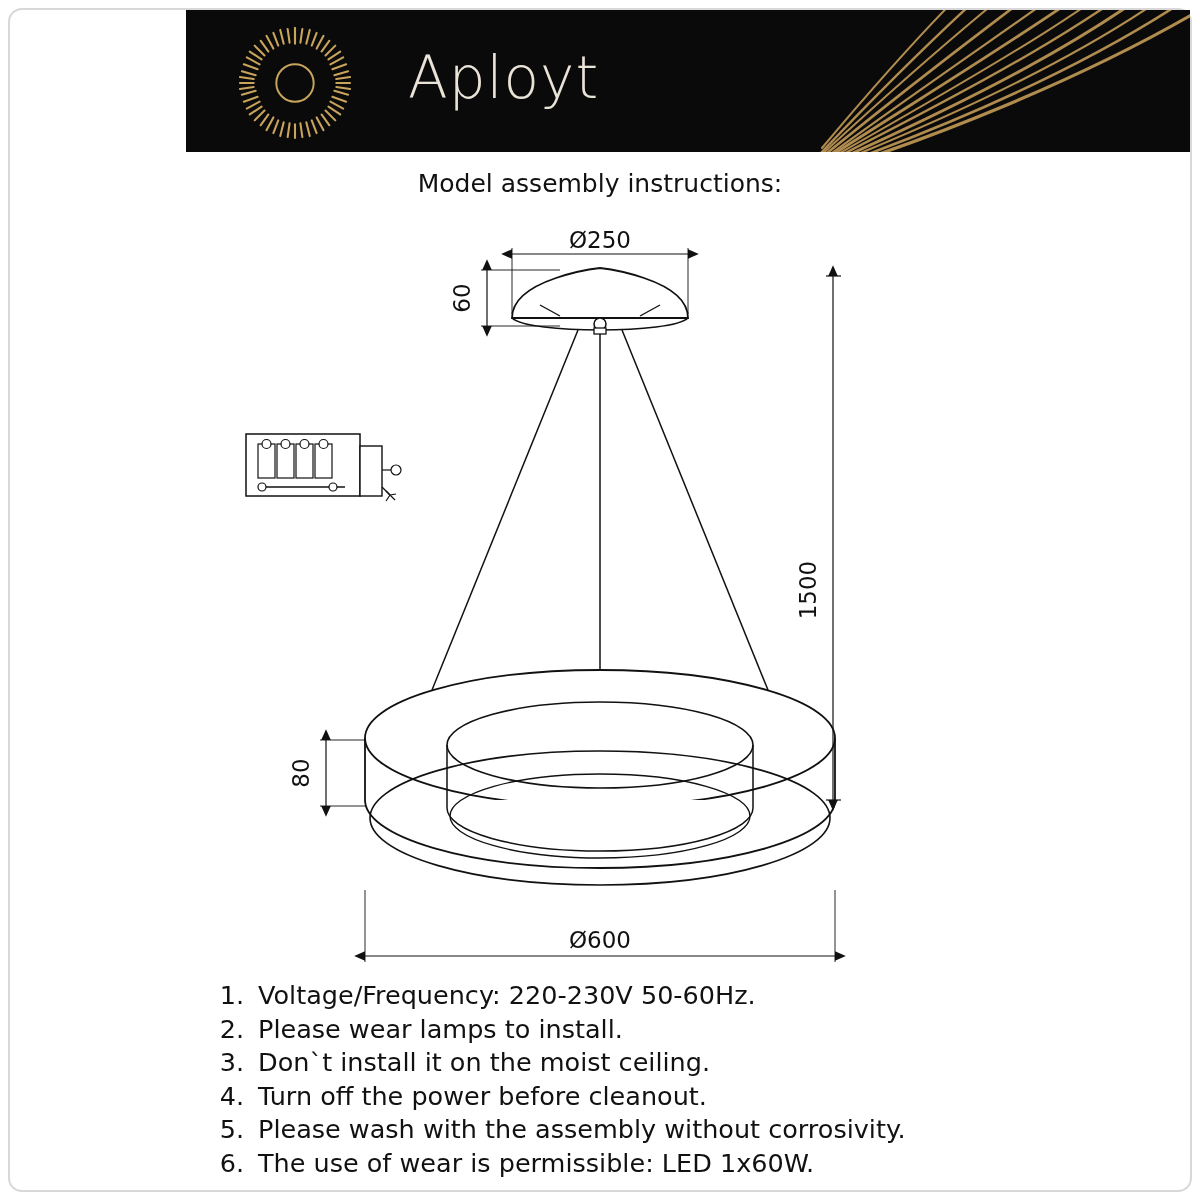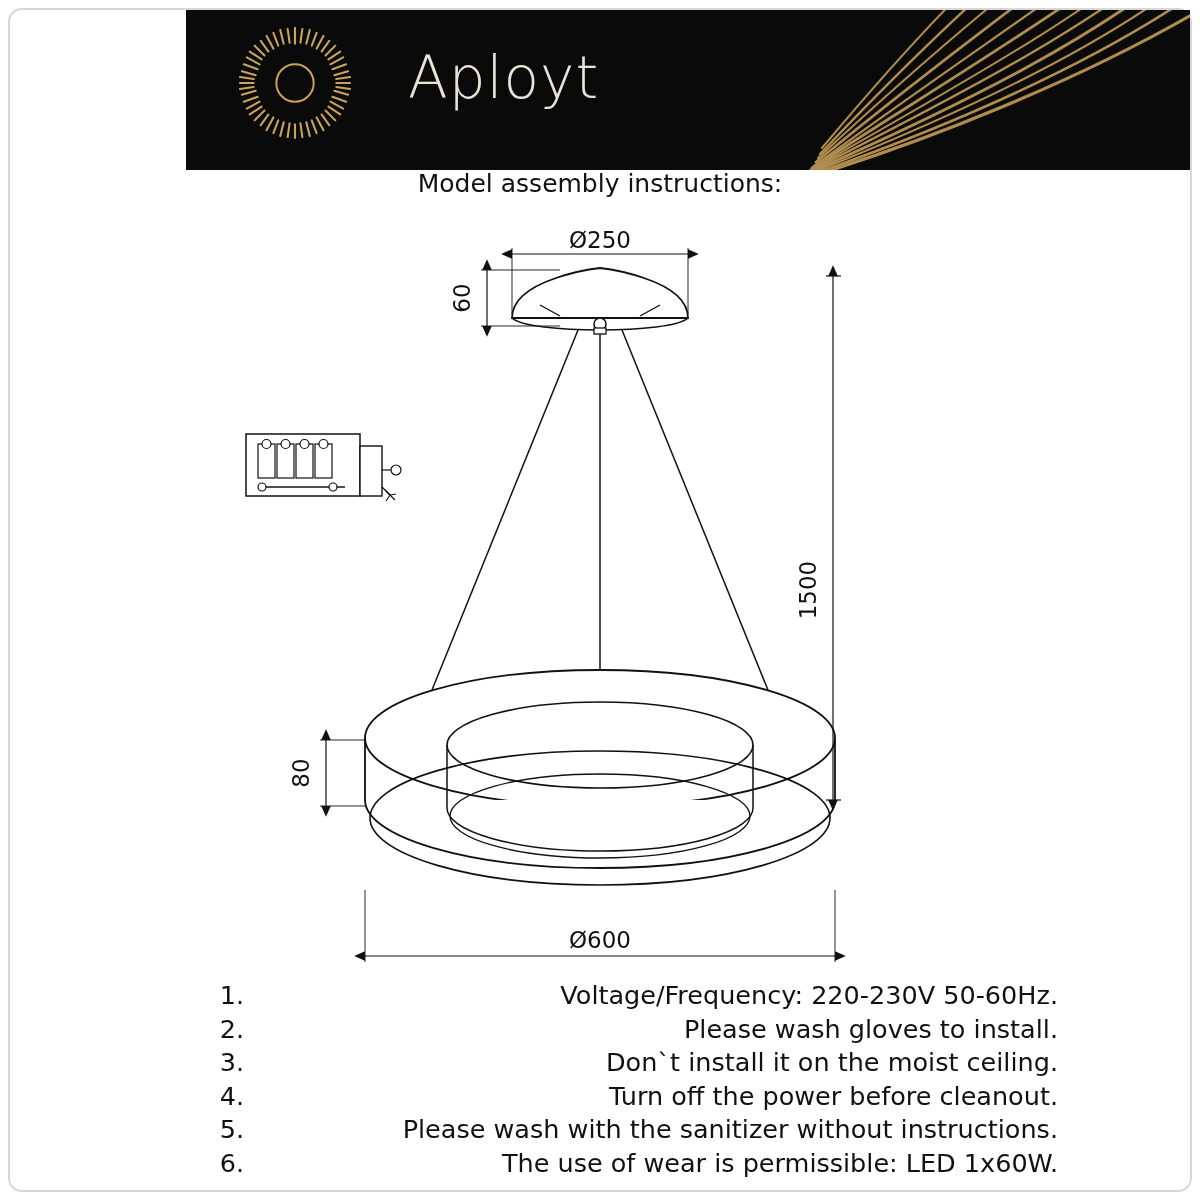--- a/index.html
+++ b/index.html
@@ -27,21 +27,21 @@
     border-radius: 14px;
     box-sizing: border-box;
     pointer-events: none;
   }
   
   .header {
     position: absolute;
     left: 186px;
     top: 10px;
     width: 1004px;
-    height: 160px;
+    height: 142px;
     background: #0b0a0a;
     overflow: hidden;
   }
   .header-logo-text {
     position: absolute;
     left: 222px;
     top: 34px;
     color: #e9e3d8;
     font-size: 58px;
     letter-spacing: 1px;
@@ -101,21 +101,20 @@
     font-family: "DejaVu Sans", sans-serif;
   }
   .instr-num {
     width: 46px;
     text-align: right;
     padding-right: 14px;
     flex: none;
   }
   .instr-text {
     flex: 1;
-    text-align: right;
   }
 </style>
 </head>
 <body>
 
 <div id="page">
 
   <div class="frame"></div>
 
   <div class="header">
@@ -284,33 +283,33 @@
     <text x="600" y="948" text-anchor="middle" font-family="DejaVu Sans, sans-serif" font-size="23" fill="#111">Ø600</text>
   </svg>
 
   <div class="instructions">
     <div class="instr-row">
       <span class="instr-num">1.</span>
       <span class="instr-text">Voltage/Frequency: 220-230V 50-60Hz.</span>
     </div>
     <div class="instr-row">
       <span class="instr-num">2.</span>
-      <span class="instr-text">Please wash gloves to install.</span>
+      <span class="instr-text">Please wear lamps to install.</span>
     </div>
     <div class="instr-row">
       <span class="instr-num">3.</span>
       <span class="instr-text">Don`t install it on the moist ceiling.</span>
     </div>
     <div class="instr-row">
       <span class="instr-num">4.</span>
       <span class="instr-text">Turn off the power before cleanout.</span>
     </div>
     <div class="instr-row">
       <span class="instr-num">5.</span>
-      <span class="instr-text">Please wash with the sanitizer without instructions.</span>
+      <span class="instr-text">Please wash with the assembly without corrosivity.</span>
     </div>
     <div class="instr-row">
       <span class="instr-num">6.</span>
       <span class="instr-text">The use of wear is permissible: LED 1x60W.</span>
     </div>
   </div>
 
 </div>
 
 </body></html>

